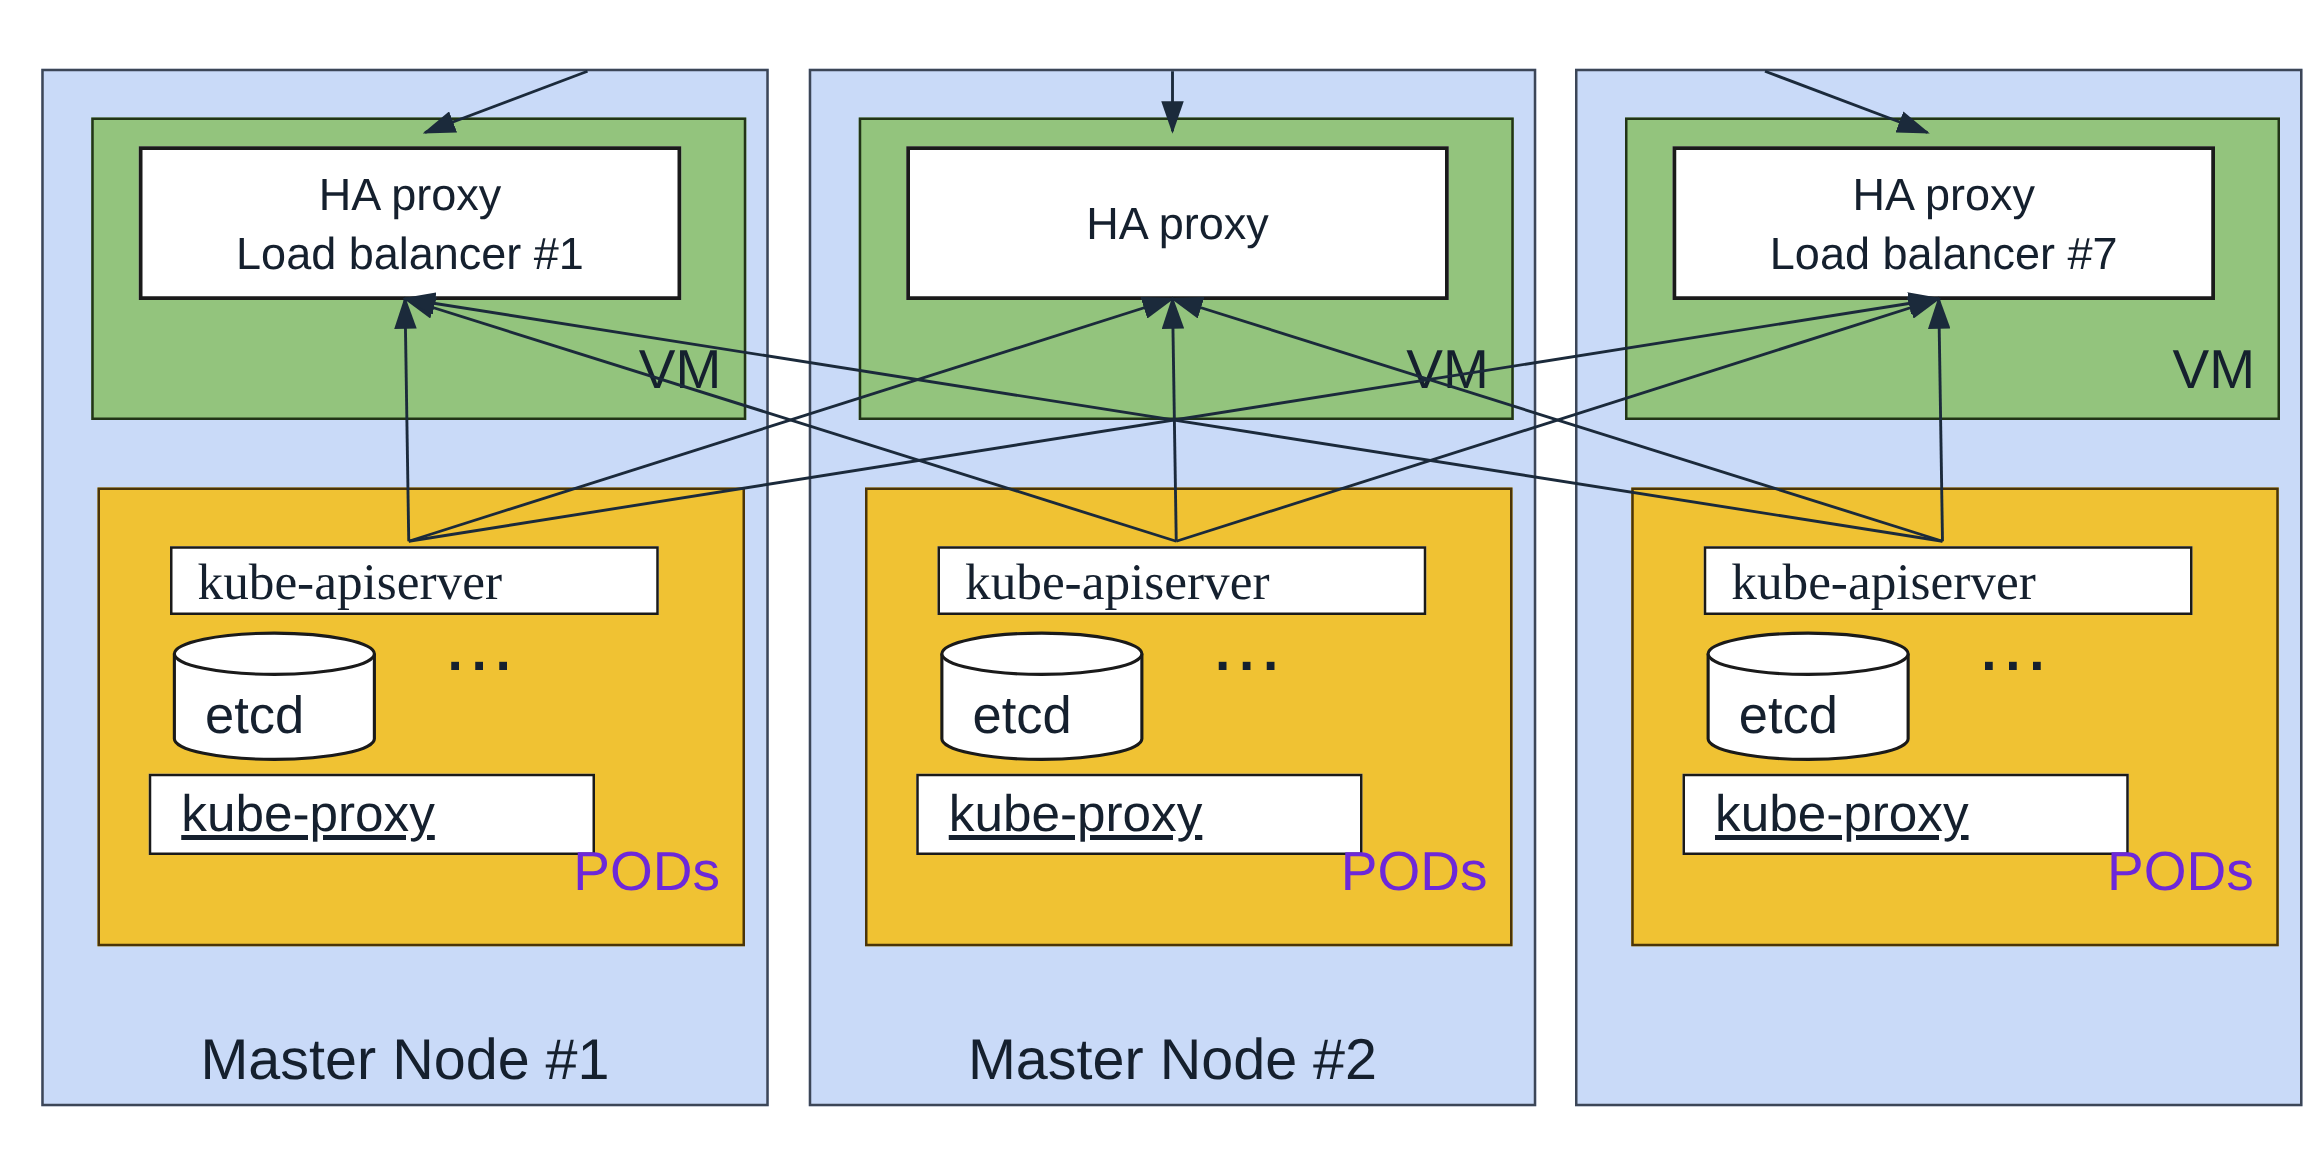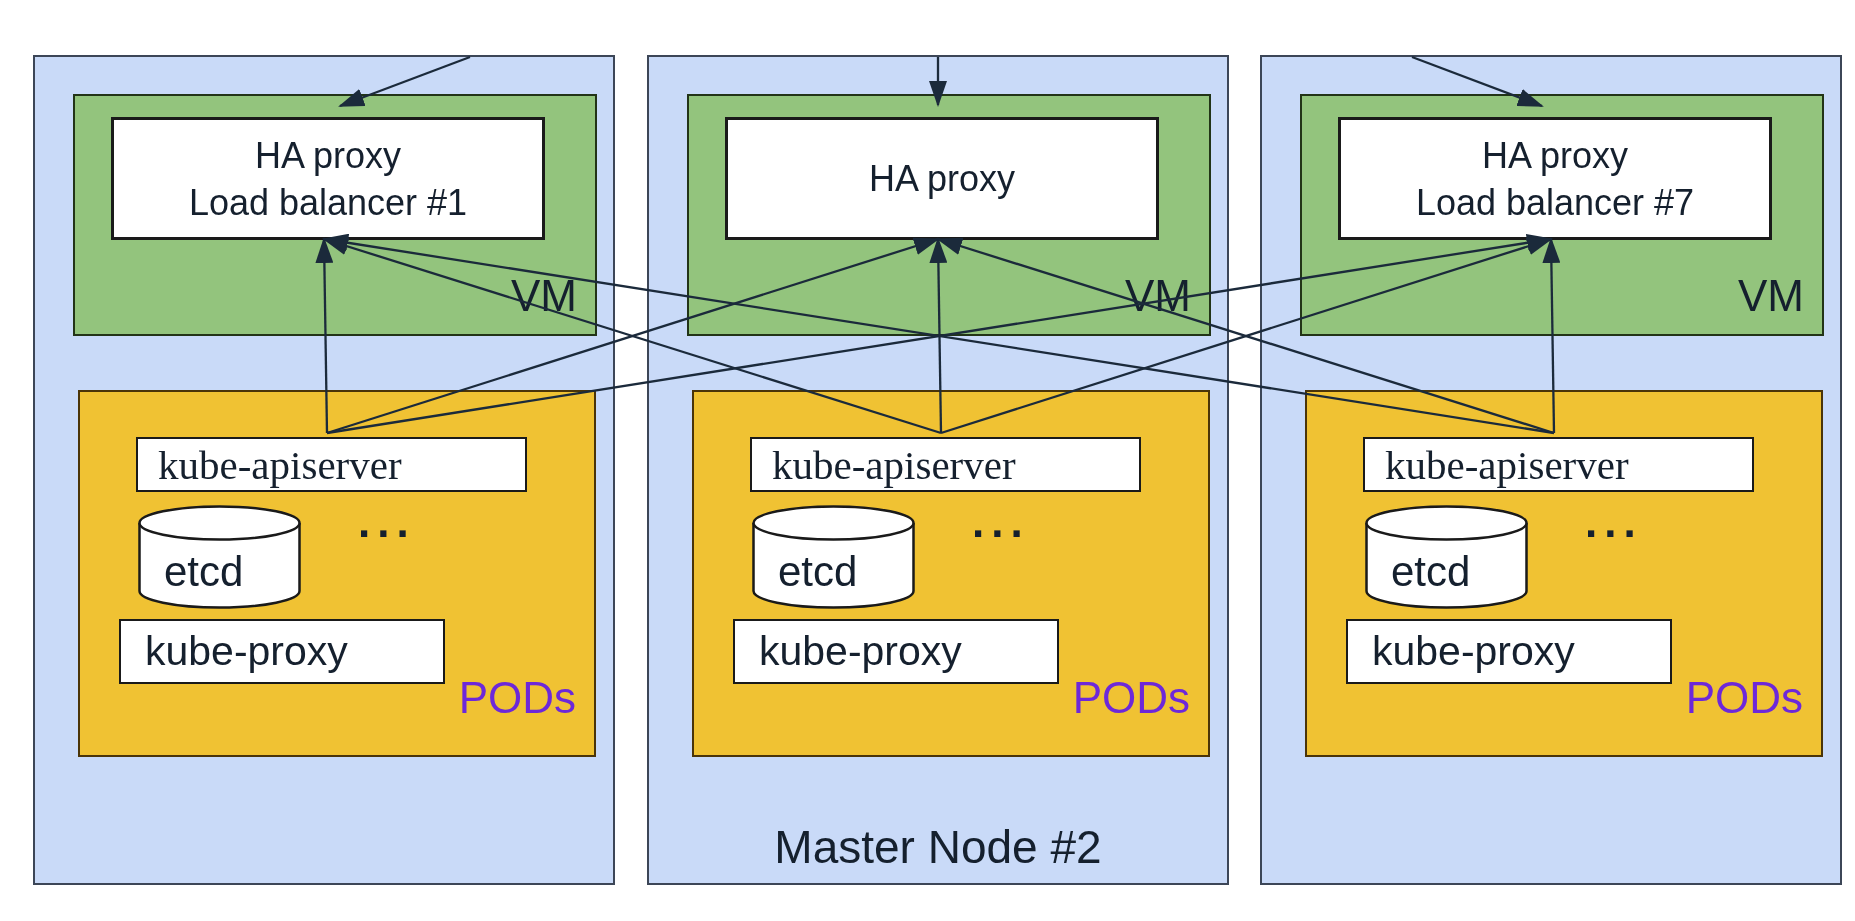--- a/index.html
+++ b/index.html
@@ -69,26 +69,27 @@
   }
   .etcd {
     position: absolute; left: 57px; top: 112px; width: 165px; height: 106px;
   }
   .etcd svg { position: absolute; left: 0; top: 0; }
   .etcd-label {
     position: absolute; left: 27px; top: 44px;
     font-size: 42px;
   }
   .proxy-box {
-    position: absolute; left: 39px; top: 227px; width: 326px; height: 65px;
+    position: absolute; left: 39px; top: 227px; width: 357px; height: 65px;
     background: var(--box-fill);
     border: 2.5px solid #1a1a1a;
     display: flex; align-items: center;
     padding-left: 24px;
     font-size: 41px;
+    text-decoration: underline;
   }
   .pods-label {
     position: absolute; right: 18px; top: 284px;
     font-size: 44px; line-height: 44px; color: #6d28d9;
   }
 
   .node-title {
     position: absolute; left: 0; top: 763px; width: 100%;
     text-align: center;
     font-size: 46px;
@@ -119,20 +120,21 @@
       <div class="etcd">
         <svg width="165" height="106" viewBox="0 0 165 106">
           <path d="M2.5,19 v68 a80,16.5 0 0 0 160,0 v-68" fill="#ffffff" stroke="#1a1a1a" stroke-width="2.5"></path>
           <ellipse cx="82.5" cy="19" rx="80" ry="16.5" fill="#ffffff" stroke="#1a1a1a" stroke-width="2.5"></ellipse>
         </svg>
         <div class="etcd-label">etcd</div>
       </div>
       <div class="proxy-box">kube-proxy</div>
       <div class="pods-label">PODs</div>
     </div>
+    <div class="node-title">Master Node #1</div>
   </div>
 
   <div class="node node-2">
     <div class="vm-box">
       <div class="lb-box">
         <div>HA proxy</div>
       </div>
       <div class="vm-label">VM</div>
     </div>
     <div class="pods-box">

